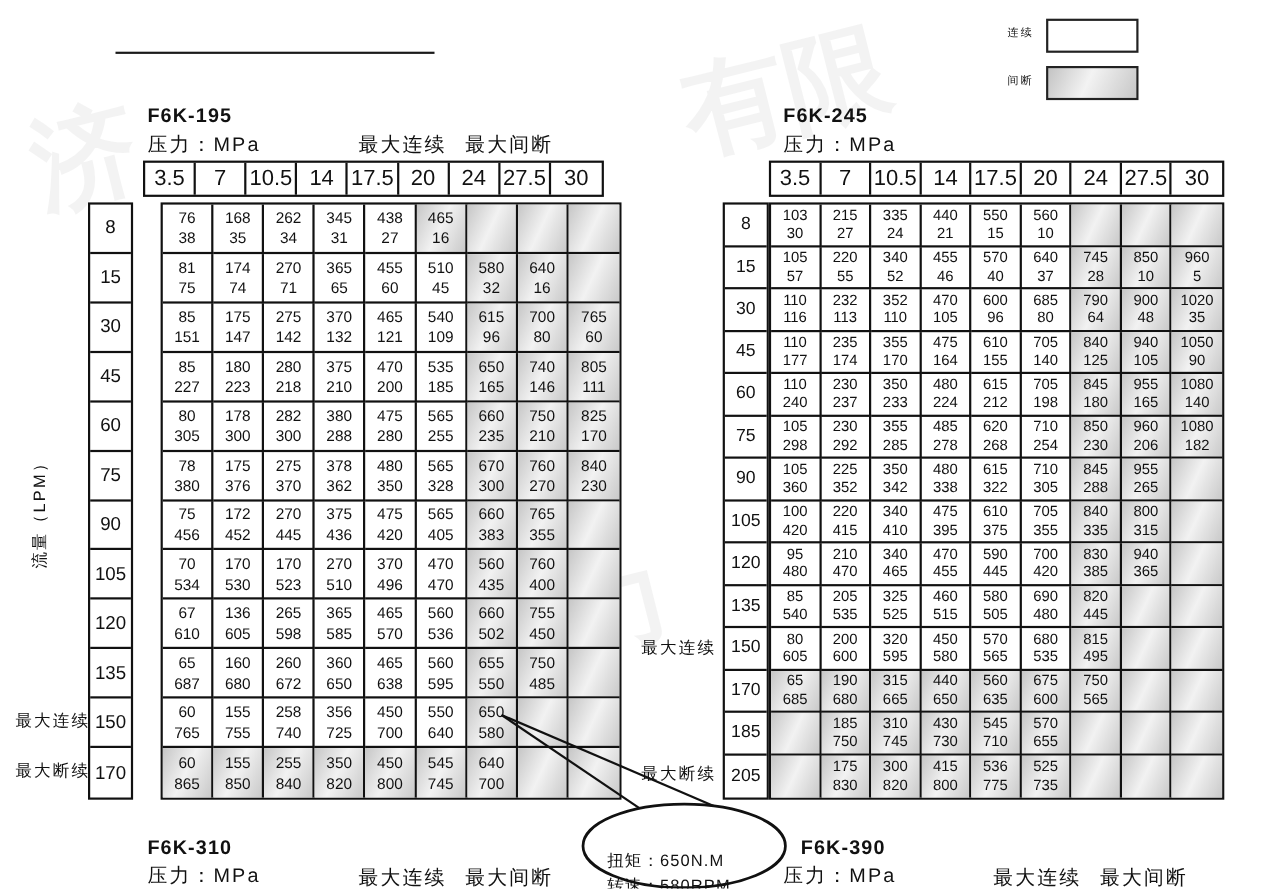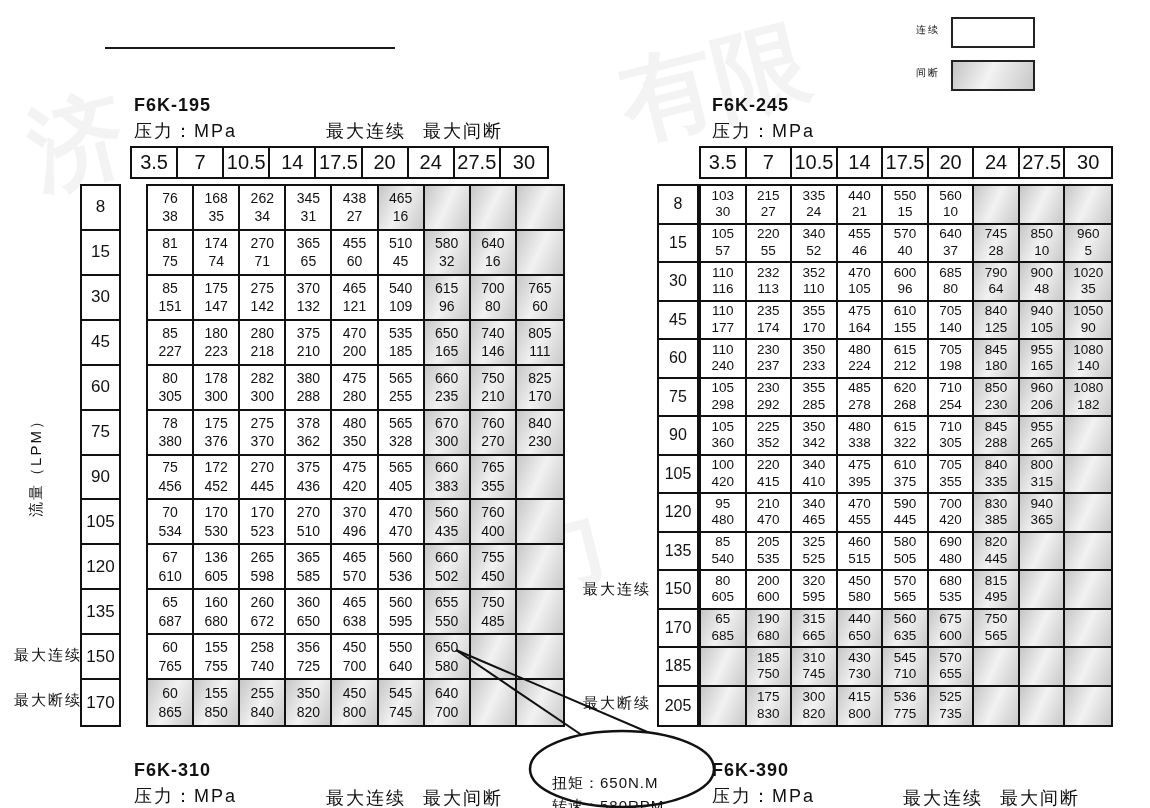--- a/index.html
+++ b/index.html
@@ -986,18 +986,18 @@
   <div class="abs callout-text" style="left:552px;top:745px;width:150px;">
     <div>扭矩：650N.M</div>
     <div>转速：580RPM</div>
   </div>
 
   <div class="abs model" style="left:134px;top:760px;">F6K-310</div>
   <div class="abs sublabel" style="left:134px;top:784px;">压力：MPa</div>
   <div class="abs sublabel" style="left:326px;top:786px;">最大连续</div>
   <div class="abs sublabel" style="left:423px;top:786px;">最大间断</div>
 
-  <div class="abs model" style="left:712px;top:760px;">F6K-390</div>
+  <div class="abs model" style="left:712px;top:760px;padding-left:16px;">F6K-390</div>
   <div class="abs sublabel" style="left:712px;top:784px;">压力：MPa</div>
   <div class="abs sublabel" style="left:903px;top:786px;">最大连续</div>
   <div class="abs sublabel" style="left:1000px;top:786px;">最大间断</div>
 
 </div>
 
 </body></html>

